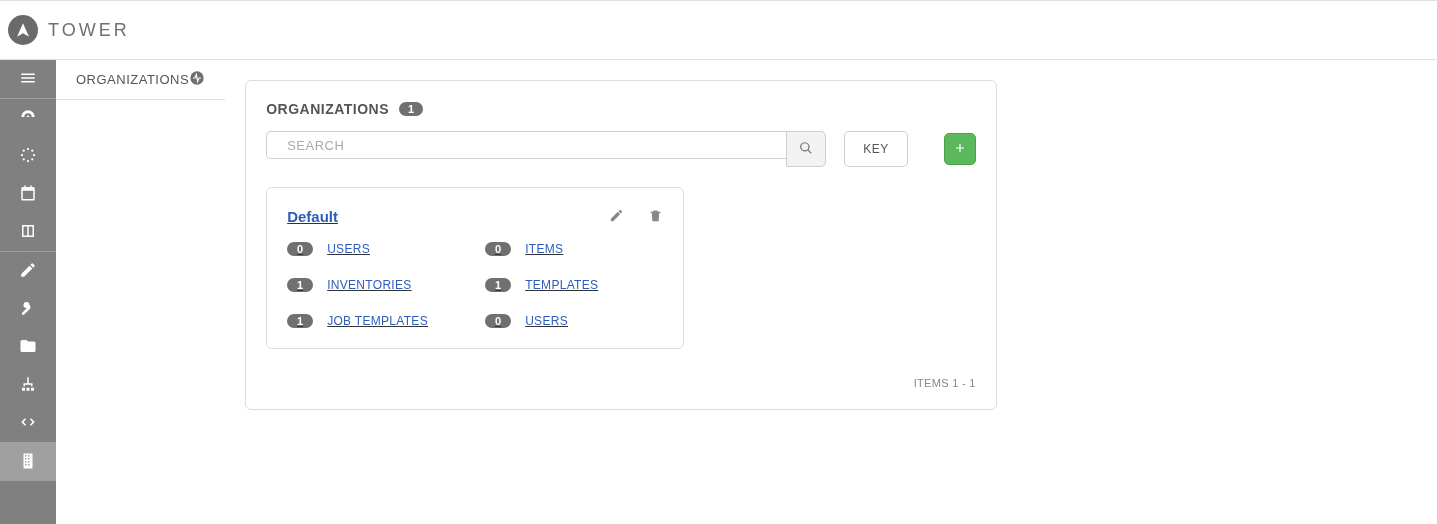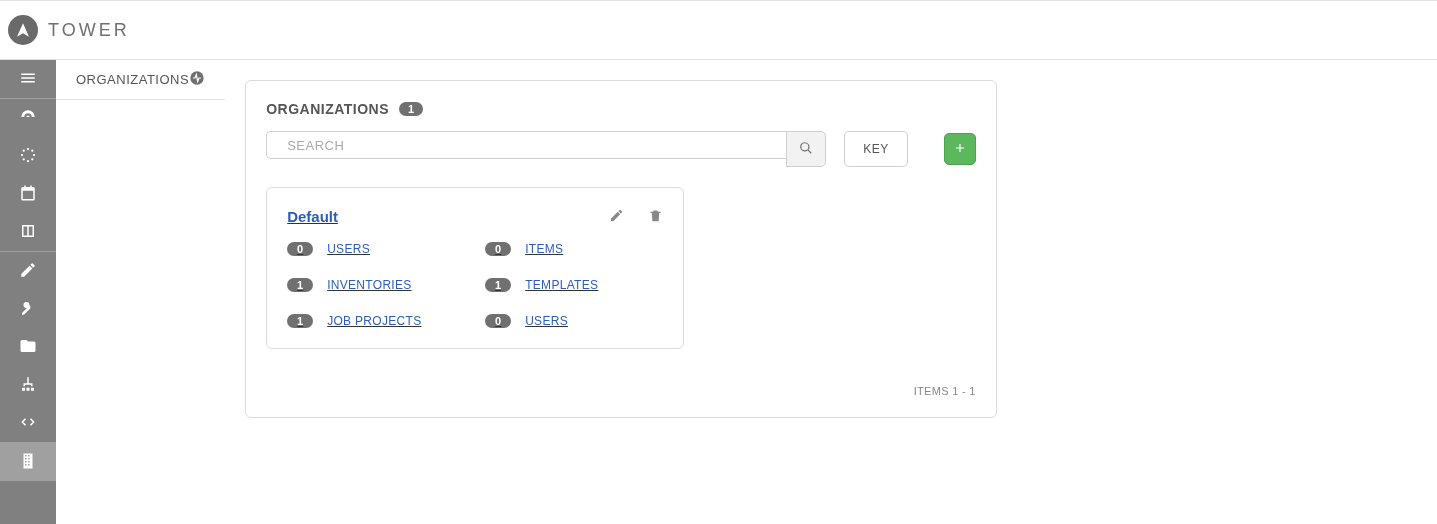--- a/index.html
+++ b/index.html
@@ -130,21 +130,21 @@
 
   .stats { display: grid; grid-template-columns: 1fr 1fr; row-gap: 22px; column-gap: 20px; }
   .stat { display: flex; align-items: center; gap: 14px; }
   .stat-badge {
     background: #707070; color: #fff;
     border-radius: 10px; padding: 1px 9px;
     font-size: 11px; font-weight: 600; min-width: 26px; text-align: center;
   }
   .stat-label { color: #2d5db9; font-size: 12px; letter-spacing: 0.3px; cursor: pointer; }
 
-  .panel-footer { display: flex; justify-content: flex-end; margin-top: 36px; }
+  .panel-footer { display: flex; justify-content: flex-end; margin-top: 28px; }
   .items-text { font-size: 11px; color: #888; letter-spacing: 0.3px; }
 </style>
 </head>
 <body>
 
 <div class="app">
 
   <div class="header">
     <div class="brand">
       <span class="brand-logo">
@@ -292,21 +292,21 @@
                 <div class="stat">
                   <span class="stat-badge">1</span>
                   <span class="stat-label">INVENTORIES</span>
                 </div>
                 <div class="stat">
                   <span class="stat-badge">1</span>
                   <span class="stat-label">TEMPLATES</span>
                 </div>
                 <div class="stat">
                   <span class="stat-badge">1</span>
-                  <span class="stat-label">JOB PROJECTS</span>
+                  <span class="stat-label">JOB TEMPLATES</span>
                 </div>
                 <div class="stat">
                   <span class="stat-badge">0</span>
                   <span class="stat-label">USERS</span>
                 </div>
               </div>
             </div>
           </div>
 
           <div class="panel-footer">

